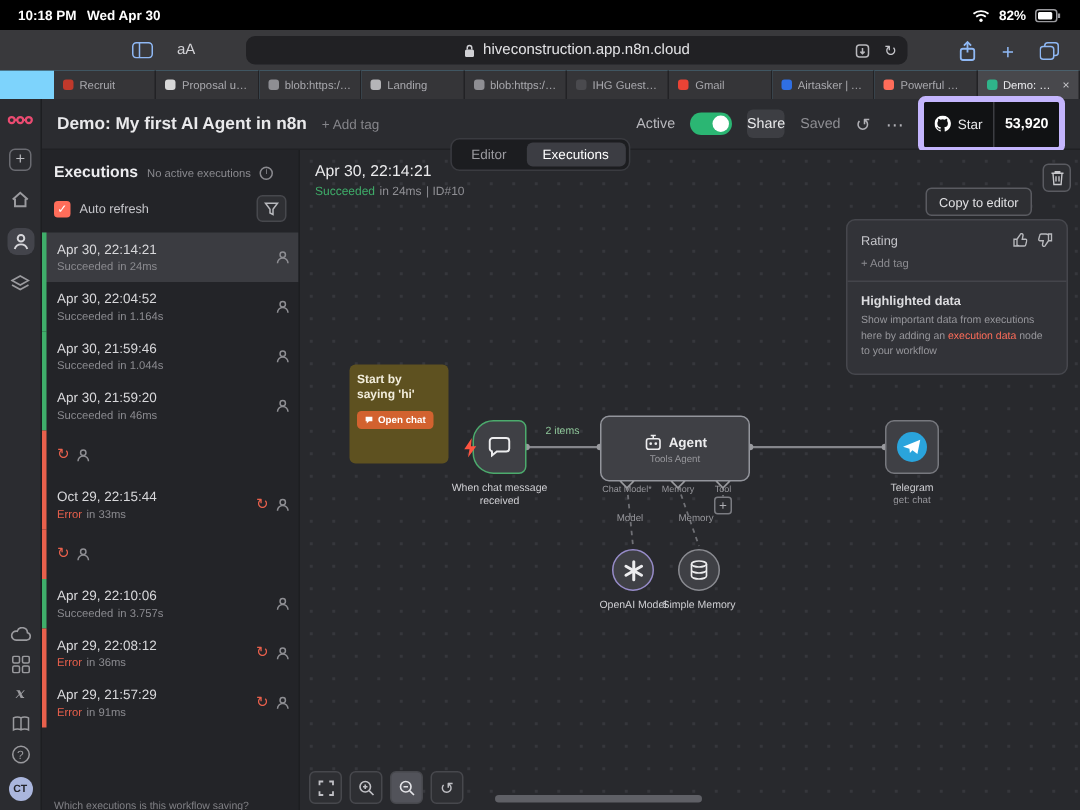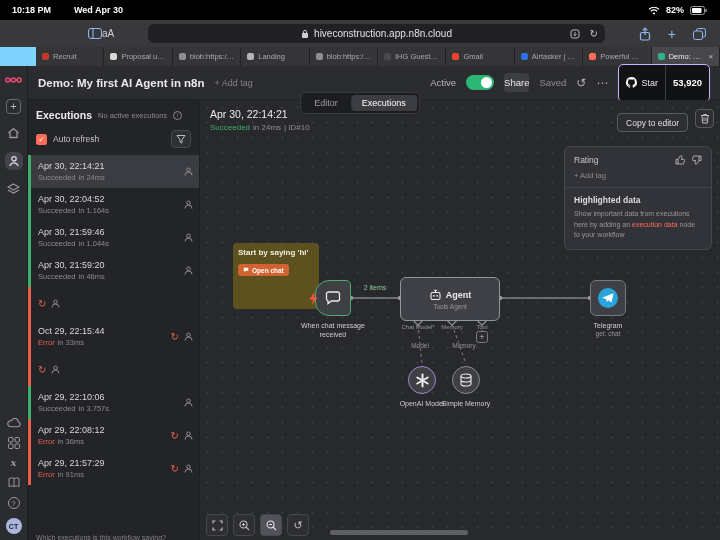--- a/index.html
+++ b/index.html
@@ -2,26 +2,26 @@
 <html><head>
 <meta charset="utf-8">
 <style>
 *{margin:0;padding:0;box-sizing:border-box}
 body{font-family:"Liberation Sans",sans-serif;background:#000;width:720px;height:540px;overflow:hidden}
 svg{display:block}
 .screen{position:relative;width:720px;height:540px;background:#000;overflow:hidden}
 
 
 .status-bar{position:absolute;top:0;left:0;right:0;height:20px;background:#000;display:flex;align-items:center;justify-content:space-between;padding:0 12px;color:#fff;font-size:9px;font-weight:700}
-.sb-left{display:flex;gap:23px;align-items:center}
+.sb-left{display:flex;gap:7px;align-items:center}
 .sb-right{display:flex;gap:6px;align-items:center;font-weight:600}
 
 
 .safari-bar{position:absolute;top:20px;left:0;right:0;height:27px;background:#39393c;display:flex;align-items:center;padding:0 14px 0 88px}
-.reader{color:#d2d2d6;font-size:10px;}
+.reader{color:#d2d2d6;font-size:10px;margin-left:16px}
 .url-pill{flex:1;height:19px;margin:0 34px;background:#212124;border-radius:6px;position:relative;display:flex;align-items:center;justify-content:center;gap:5px;color:#e3e3e6;font-size:10px}
 .pill-icons{position:absolute;right:7px;display:flex;gap:9px;align-items:center;color:#c6c6cb;font-size:10px}
 .safari-right{display:flex;gap:17px;align-items:center}
 .plus-glyph{color:#8fb8f4;font-size:14px;line-height:1}
 
 
 .tab-strip{position:absolute;top:47px;left:0;right:0;height:19px;background:#7dd3fc;display:flex;padding-left:36px}
 .tab{flex:1;display:flex;align-items:center;gap:4px;padding:0 6px;background:#353538;border-right:1px solid #222225;font-size:7.5px;color:#a9a9ae;min-width:0}
 .tab .favicon{width:7px;height:7px;border-radius:2px;flex:none;background:#888}
 .tab-label{white-space:nowrap;overflow:hidden;text-overflow:ellipsis}
@@ -44,21 +44,21 @@
 .n8n-header{position:absolute;left:28px;top:0;right:0;height:34px;background:#2b2c30;border-bottom:1px solid #202124;display:flex;align-items:center;padding:0 10px;gap:10px}
 .wf-title{font-size:11.5px;font-weight:700;color:#e9e9eb}
 .add-tag{font-size:9px;color:#85858a}
 .hspacer{flex:1}
 .active-label{font-size:9.5px;color:#b9b9be}
 .toggle{width:28px;height:15px;border-radius:8px;background:#2bb673;position:relative}
 .toggle .knob{position:absolute;right:2px;top:2px;width:11px;height:11px;border-radius:50%;background:#fff}
 .share-btn{background:#3d3e43;border:none;border-radius:4px;color:#e9e9eb;font-size:9.5px;padding:4px 0;font-family:inherit}
 .saved{font-size:9.5px;color:#8e8e93}
 .ghost-icon{color:#b0b0b5;font-size:12px;line-height:1}
-.star-pill{display:flex;height:38px;border:1px solid #c4b5fd;border-radius:5px;overflow:hidden;background:#111214}
+.star-pill{display:flex;height:38px;border:4px solid #c4b5fd;border-radius:5px;overflow:hidden;background:#111214}
 .star-left{display:flex;align-items:center;gap:4px;padding:0 7px;font-size:9px;color:#e9e9eb}
 .star-count{display:flex;align-items:center;padding:0 7px;border-left:1px solid #3c3d42;font-size:9.5px;font-weight:700;color:#fff}
 
 
 .view-tabs{position:absolute;left:50%;top:26px;transform:translateX(-50%);background:#1c1d20;border:1px solid #3a3b40;border-radius:6px;padding:2px;display:flex;gap:2px;z-index:40}
 .vt{font-size:9px;color:#9b9ba0;padding:3px 11px;border-radius:4px}
 .vt.active{background:#3c3d43;color:#fff}
 
 
 .exec-panel{position:absolute;left:28px;top:34px;width:172px;bottom:0;background:#232428;border-right:1px solid #1d1e21;overflow:hidden}
@@ -85,36 +85,36 @@
 .retry{color:#e8604c;font-size:10px;line-height:1}
 .panel-foot{position:absolute;left:8px;bottom:-1px;font-size:7px;color:#808085;white-space:nowrap}
 
 
 .canvas{position:absolute;left:200px;top:34px;right:0;bottom:0;background:#28292d;background-image:radial-gradient(circle,#36373c 1px,transparent 1.1px);background-size:15px 15px;overflow:hidden}
 .wire-layer{position:absolute;inset:0;pointer-events:none;z-index:1}
 .exec-meta{position:absolute;left:10px;top:8px;z-index:2}
 .em-ts{font-size:10.5px;color:#ececee}
 .em-line{margin-top:3px;font-size:8px;color:#8f8f94;display:flex;gap:3px}
 .em-status{color:#3fae6a}
-.copy-btn{position:absolute;top:13px;right:32px;height:19px;padding:0 8px;background:#2e2f33;border:1px solid #5a5b61;border-radius:4px;color:#e2e2e5;font-size:8.5px;display:flex;align-items:center;z-index:2;font-family:inherit}
+.copy-btn{position:absolute;top:25px;right:32px;height:19px;padding:0 8px;background:#2e2f33;border:1px solid #5a5b61;border-radius:4px;color:#e2e2e5;font-size:8.5px;display:flex;align-items:center;z-index:2;font-family:inherit}
 .trash-btn{position:absolute;top:9px;right:6px;width:19px;height:19px;background:#2e2f33;border:1px solid #5a5b61;border-radius:4px;display:flex;align-items:center;justify-content:center;z-index:2}
 
 
 .side-card{position:absolute;left:364px;top:46px;width:148px;background:#323338;border:1px solid #46474d;border-radius:6px;padding:8px 9px;z-index:2}
 .sc-row{display:flex;align-items:center}
 .sc-rating{font-size:8.5px;color:#c6c6cb}
 .sc-thumbs{margin-left:auto;display:flex;gap:7px}
 .sc-addtag{margin-top:6px;font-size:7.5px;color:#8b8b90}
 .sc-div{margin:7px -9px;border-top:1px solid #44454b}
 .sc-title{font-size:8.5px;font-weight:700;color:#dcdcdf}
 .sc-text{margin-top:4px;font-size:7px;line-height:1.5;color:#97979c}
 .sc-link{color:#ff6d5a}
 
 
-.sticky{position:absolute;left:33px;top:143px;width:86px;height:66px;background:#5e5120;border-radius:4px;padding:5px;z-index:2}
+.sticky{position:absolute;left:33px;top:143px;width:66px;height:66px;background:#5e5120;border-radius:4px;padding:5px;z-index:2}
 .sticky-title{font-size:8px;font-weight:700;color:#f2eddc;line-height:1.25}
 .sticky-btn{margin-top:6px;display:inline-flex;align-items:center;gap:3px;background:#d2622f;border-radius:3px;padding:2.5px 5px;color:#fff;font-size:6.5px;font-weight:700}
 .node-chat{position:absolute;left:115px;top:180px;width:36px;height:36px;background:#3f4045;border:1.5px solid #4cab6d;border-radius:14px 5px 5px 14px;display:flex;align-items:center;justify-content:center;z-index:2}
 .bolt{position:absolute;left:-7px;top:11px}
 .node-agent{position:absolute;left:200px;top:177px;width:100px;height:44px;background:#3f4045;border:1.5px solid #93959c;border-radius:6px;display:flex;flex-direction:column;align-items:center;justify-content:center;gap:2px;z-index:2}
 .agent-row{display:flex;align-items:center;gap:4px}
 .agent-title{font-size:9px;font-weight:700;color:#ececee}
 .agent-sub{font-size:6.5px;color:#97979c}
 .node-telegram{position:absolute;left:390px;top:180px;width:36px;height:36px;background:#3f4045;border:1.5px solid #77787e;border-radius:6px;display:flex;align-items:center;justify-content:center;z-index:2}
 .node-circle{position:absolute;width:28px;height:28px;border-radius:50%;background:#3f4045;display:flex;align-items:center;justify-content:center;z-index:2}

